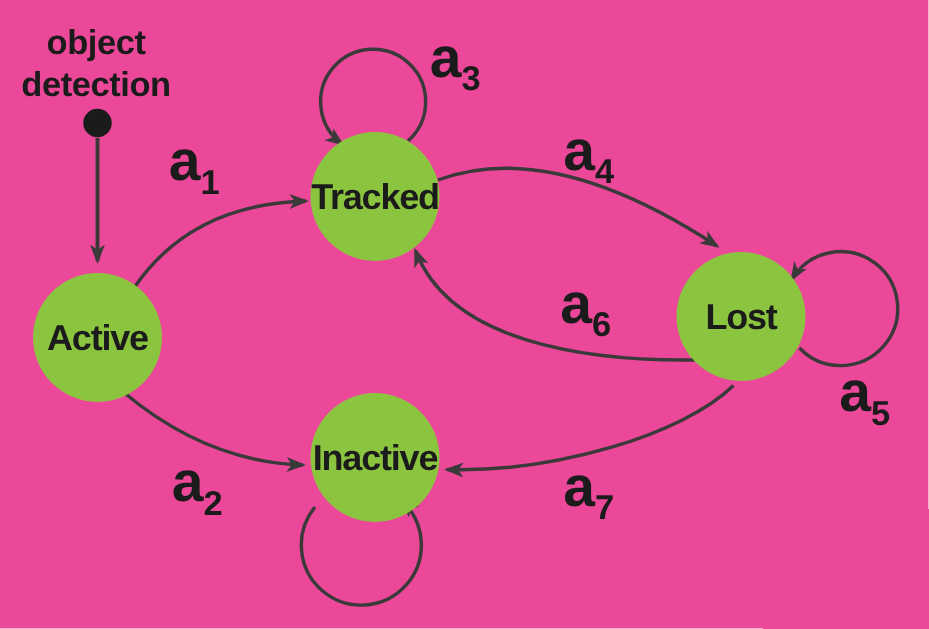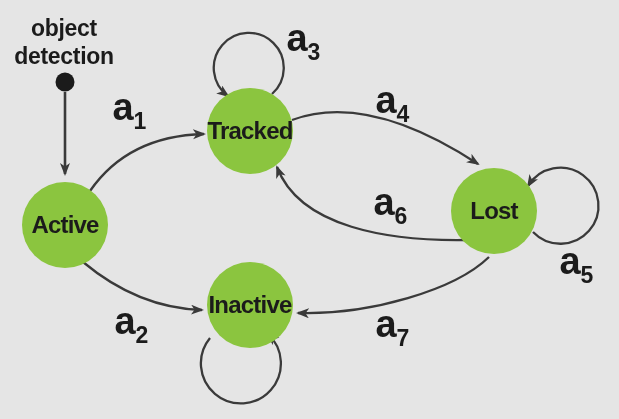--- a/index.html
+++ b/index.html
@@ -4,21 +4,21 @@
 <style>
   html, body {
     margin: 0;
     padding: 0;
     background: #ffffff;
   }
   .stage {
     position: relative;
     width: 619px;
     height: 419px;
-    background: #e5e5e5;
+    background: #ec4899;
     overflow: hidden;
     font-family: "Liberation Sans", sans-serif;
   }
   svg text {
     font-family: "Liberation Sans", sans-serif;
   }
   .edge {
     fill: none;
     stroke-width: 2.3px;
     stroke-linecap: butt;

